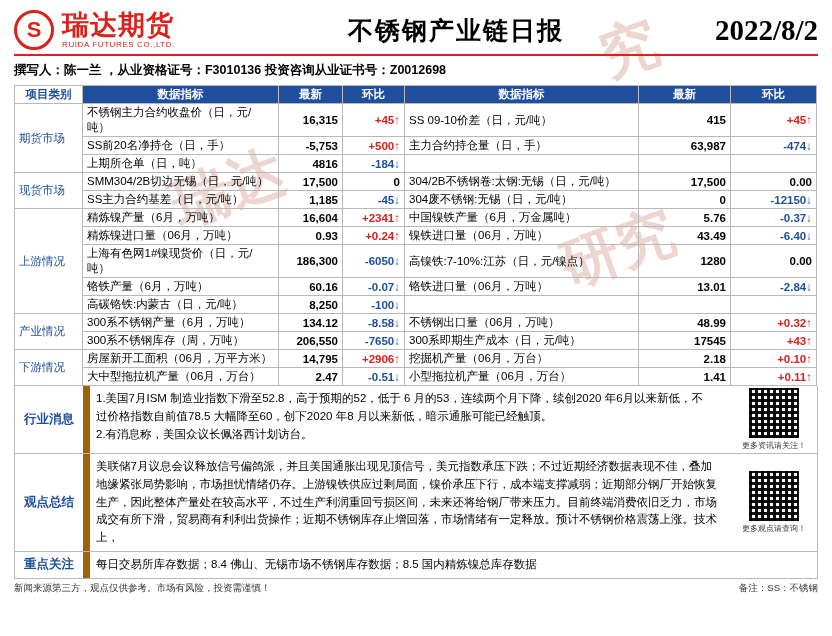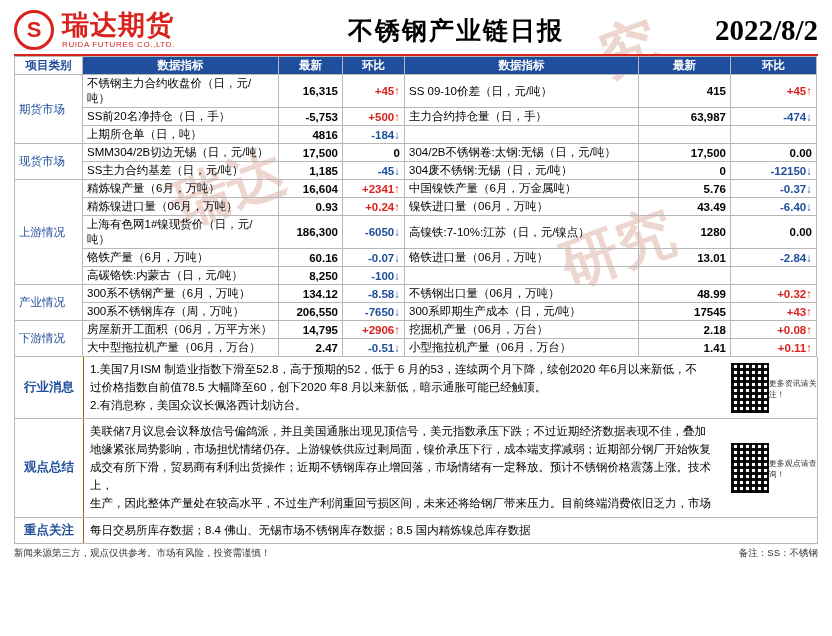--- a/index.html
+++ b/index.html
@@ -72,28 +72,28 @@
   .up{color:#d9221c;}
   .down{color:#1f4e9c;}
   .flat{color:#000;}
 
   
   .sec{
     display:flex;width:804px;margin:0 14px;border:1px solid #b8b8b8;border-top:none;
     box-sizing:border-box;
   }
   .sec-label{
-    width:68px;flex:0 0 68px;border-right:1px solid #a16207;
+    width:68px;flex:0 0 68px;border-right:7px solid #a16207;
     display:flex;align-items:center;justify-content:center;
     font-size:12.5px;font-weight:bold;color:#1f4e9c;text-align:center;
   }
   .sec-body{flex:1;padding:4px 6px;font-size:11.5px;line-height:1.55;}
   .sec-body p{margin:0;}
   .sec-qr{
-    width:86px;flex:0 0 86px;display:flex;flex-direction:row;align-items:center;justify-content:center;
+    width:86px;flex:0 0 86px;display:flex;flex-direction:column;align-items:center;justify-content:center;
     padding:2px 0;
   }
   .qr{width:50px;height:50px;background:
       repeating-linear-gradient(0deg,#111 0 3px,#fff 3px 6px),
       repeating-linear-gradient(90deg,#111 0 3px,rgba(255,255,255,0) 3px 6px);
     background-blend-mode:multiply;
   }
   .qr-cap{font-size:8px;color:#333;margin-top:2px;}
   .sec-focus{min-height:26px;}
   .footer{
@@ -117,20 +117,21 @@
       </div>
       <div class="logo-text">
         <div class="cn">瑞达期货</div>
         <div class="en">RUIDA FUTURES CO.,LTD.</div>
       </div>
     </div>
     <div class="doc-title">不锈钢产业链日报</div>
     <div class="doc-date">2022/8/2</div>
   </div>
   <div class="hr-red"></div>
+  <div class="byline">撰写人：陈一兰 ，从业资格证号：F3010136  投资咨询从业证书号：Z0012698</div>
 
   <table class="main">
     <colgroup>
       <col style="width:68px">
       <col style="width:196px">
       <col style="width:64px">
       <col style="width:62px">
       <col style="width:234px">
       <col style="width:92px">
       <col style="width:86px">
@@ -247,21 +248,21 @@
           <td class="val">17545</td>
           <td class="chg up">+43↑</td>
         </tr>
         <tr>
           <td class="cat" rowspan="2">下游情况</td>
           <td class="name">房屋新开工面积（06月，万平方米）</td>
           <td class="val">14,795</td>
           <td class="chg up">+2906↑</td>
           <td class="name">挖掘机产量（06月，万台）</td>
           <td class="val">2.18</td>
-          <td class="chg up">+0.08↑</td>
+          <td class="chg up">+0.10↑</td>
         </tr>
         <tr>
           <td class="name">大中型拖拉机产量（06月，万台）</td>
           <td class="val">2.47</td>
           <td class="chg down">-0.51↓</td>
           <td class="name">小型拖拉机产量（06月，万台）</td>
           <td class="val">1.41</td>
           <td class="chg up">+0.11↑</td>
         </tr>
       </tbody>
@@ -278,22 +279,22 @@
       <div class="qr"></div>
       <div class="qr-cap">更多资讯请关注！</div>
     </div>
   </div>
 
   <div class="sec">
     <div class="sec-label">观点总结</div>
     <div class="sec-body">
       <p>美联储7月议息会议释放信号偏鸽派，并且美国通胀出现见顶信号，美元指数承压下跌；不过近期经济数据表现不佳，叠加</p>
       <p>地缘紧张局势影响，市场担忧情绪仍存。上游镍铁供应过剩局面，镍价承压下行，成本端支撑减弱；近期部分钢厂开始恢复</p>
+      <p>生产，因此整体产量处在较高水平，不过生产利润重回亏损区间，未来还将给钢厂带来压力。目前终端消费依旧乏力，市场</p>
       <p>成交有所下滑，贸易商有利利出货操作；近期不锈钢库存止增回落，市场情绪有一定释放。预计不锈钢价格震荡上涨。技术上，</p>
-      <p>生产，因此整体产量处在较高水平，不过生产利润重回亏损区间，未来还将给钢厂带来压力。目前终端消费依旧乏力，市场</p>
     </div>
     <div class="sec-qr">
       <div class="qr"></div>
       <div class="qr-cap">更多观点请查询！</div>
     </div>
   </div>
 
   <div class="sec sec-focus">
     <div class="sec-label">重点关注</div>
     <div class="sec-body">

